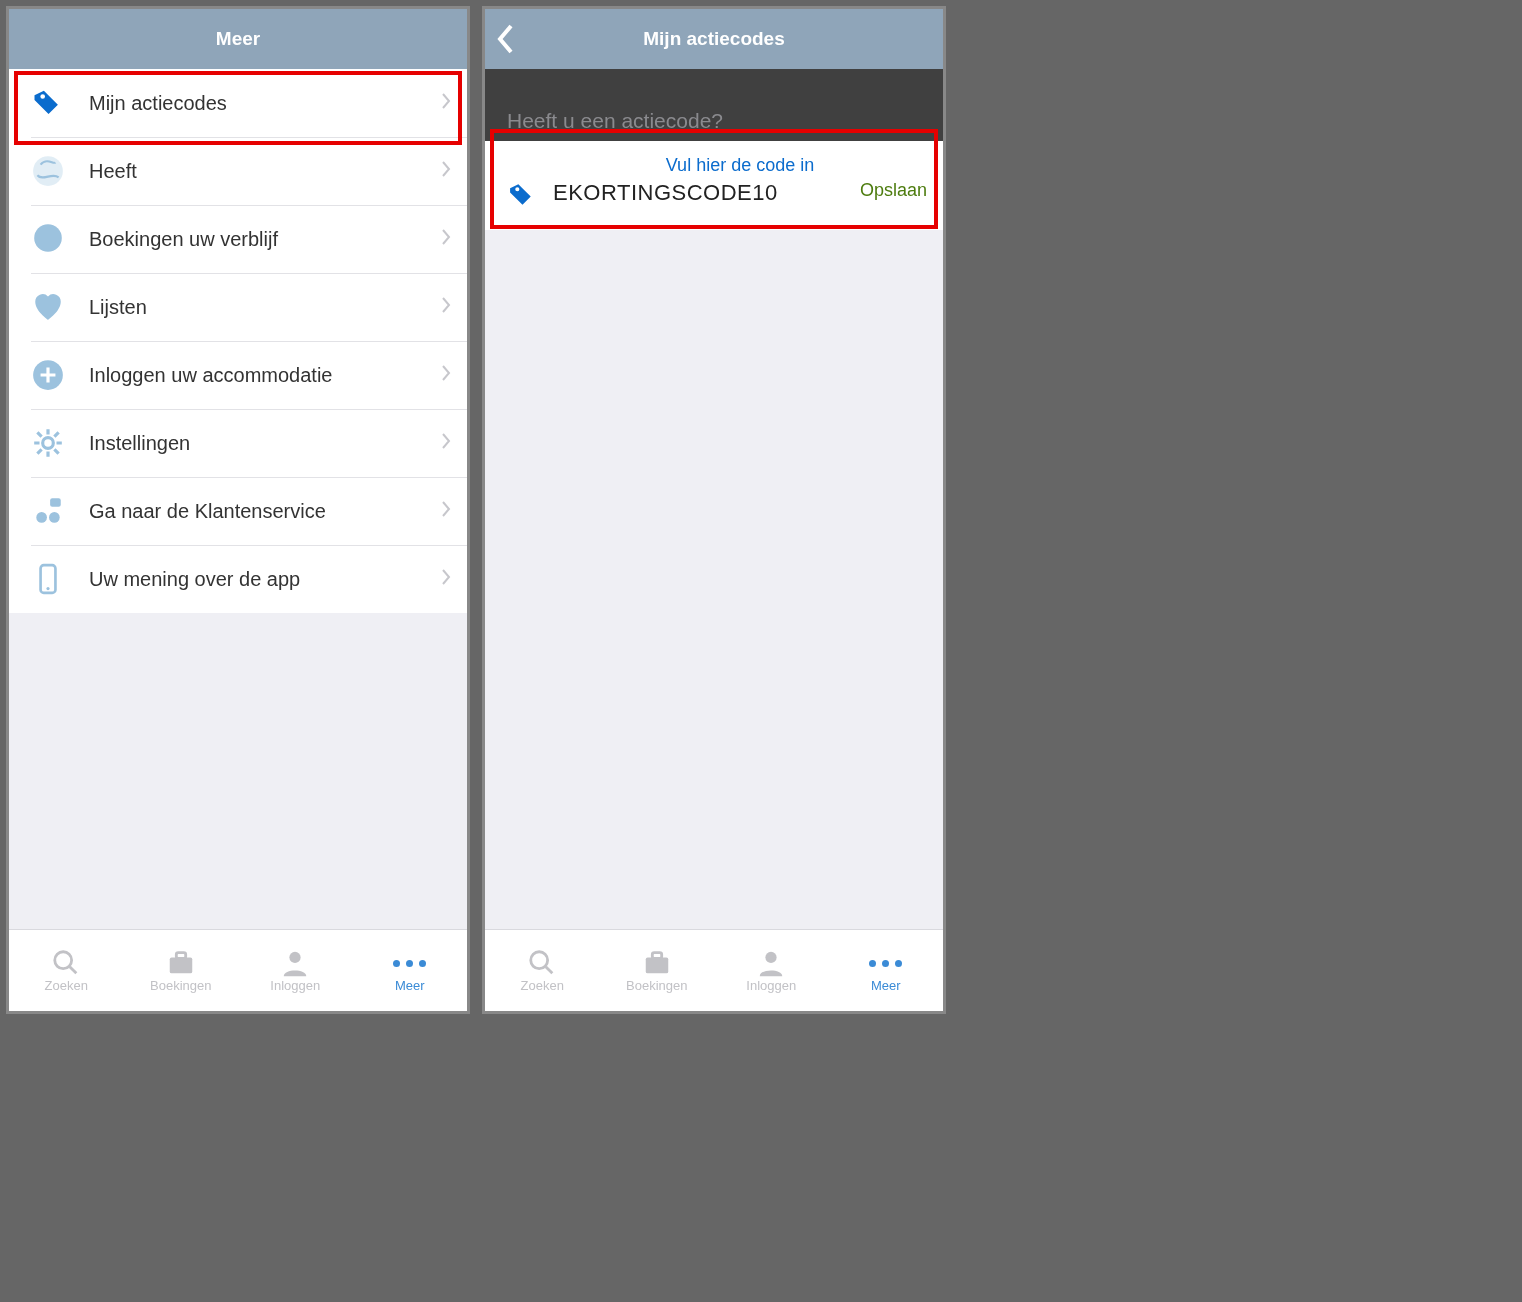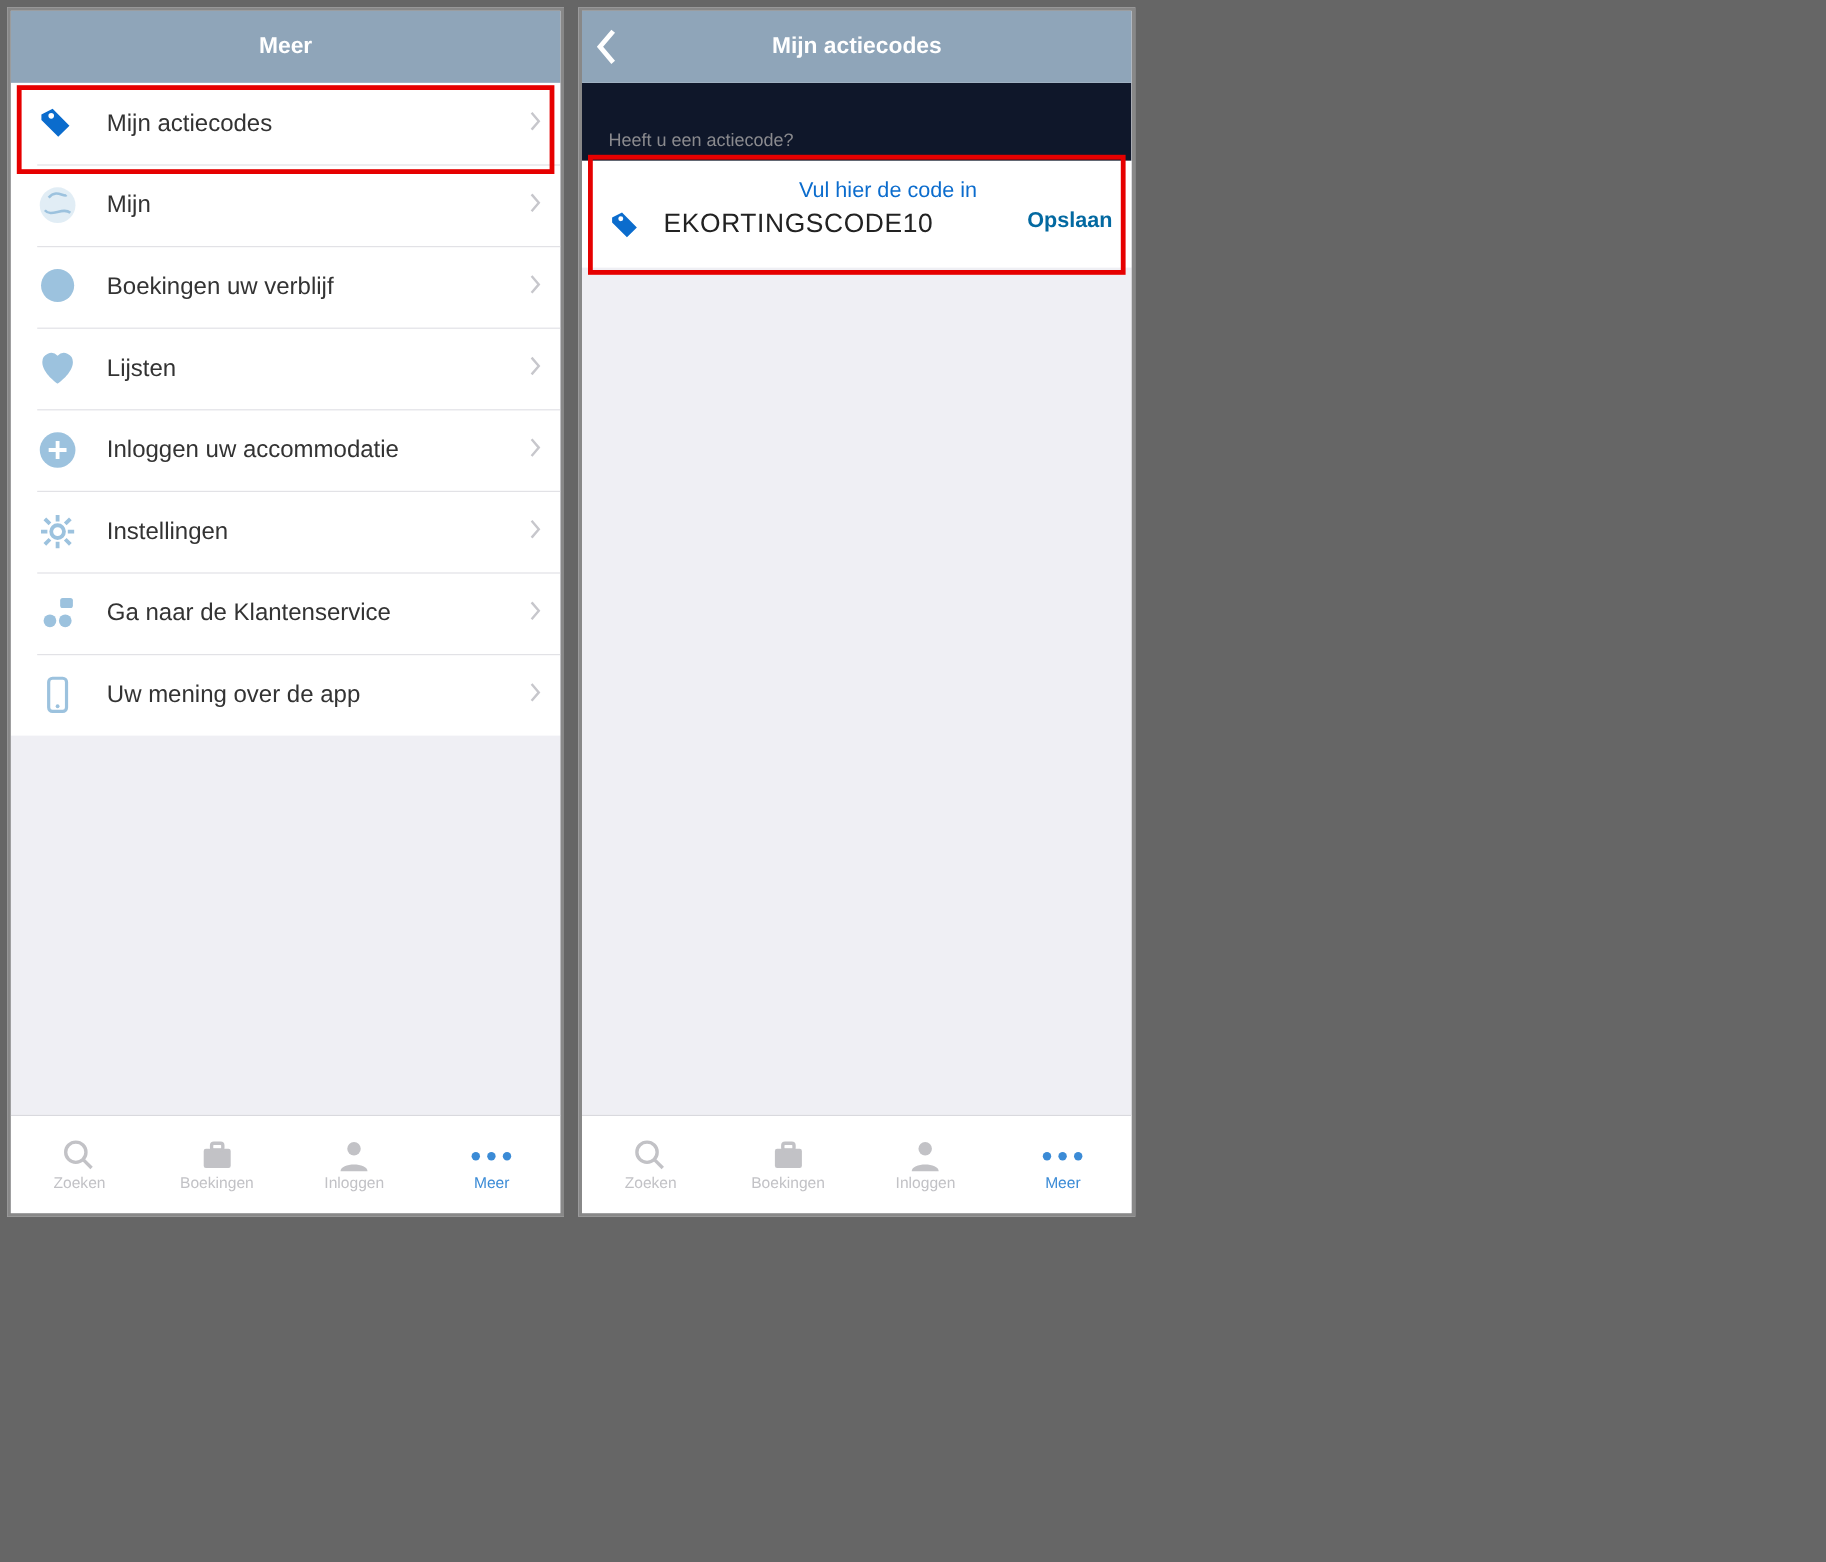--- a/index.html
+++ b/index.html
@@ -121,23 +121,23 @@
     color: #c2c2c6;
     cursor: pointer;
   }
   .tab-item.active { color: #3b8bd6; }
   .tab-icon { height: 30px; display: flex; align-items: center; justify-content: center; }
   .tab-icon svg { width: 30px; height: 30px; }
   .tab-label { font-size: 13px; }
   
   .section-hdr {
     padding: 40px 22px 8px;
-    font-size: 15px;
+    font-size: 21px;
     color: #8a8a8e;
-    background: #0f172a;
+    background: #404040;
   }
   .code-box {
     background: #fff;
     padding: 14px 16px 20px 22px;
   }
   .code-hint {
     color: #0b6ccd;
     font-size: 18px;
     margin-left: 46px;
     margin-bottom: 4px;
@@ -153,22 +153,22 @@
     margin-right: 16px;
     display:flex;align-items:center;justify-content:center;
   }
   .code-value {
     flex: 1;
     font-size: 22px;
     color: #222;
     letter-spacing: 0.5px;
   }
   .code-save {
-    color: #0369a1;
-    font-weight: 700;
+    color: #4d7c0f;
+    font-weight: 400;
     font-size: 18px;
     cursor: pointer;
   }
   .dots { display:flex; gap:6px; }
   .dots span { width:7px; height:7px; border-radius:50%; background: currentColor; }
 </style>
 </head>
 <body>
 
 <svg width="0" height="0" style="position:absolute">
@@ -247,21 +247,21 @@
               <use href="#i-chevron"></use>
             </svg></span>
       </div>
 
       <div class="menu-row">
         <span class="menu-icon">
             <svg viewBox="0 0 32 32">
               <use href="#i-globe"></use>
             </svg>
           </span>
-        <span class="menu-label">Mijn</span>
+        <span class="menu-label">Heeft</span>
         <span class="chevron"><svg viewBox="0 0 10 16">
               <use href="#i-chevron"></use>
             </svg></span>
       </div>
 
       <div class="menu-row">
         <span class="menu-icon">
             <svg viewBox="0 0 32 32">
               <use href="#i-chat"></use>
             </svg>

